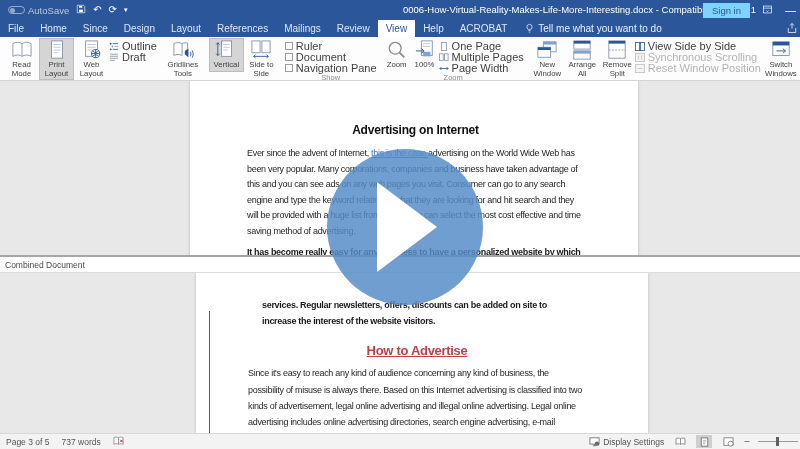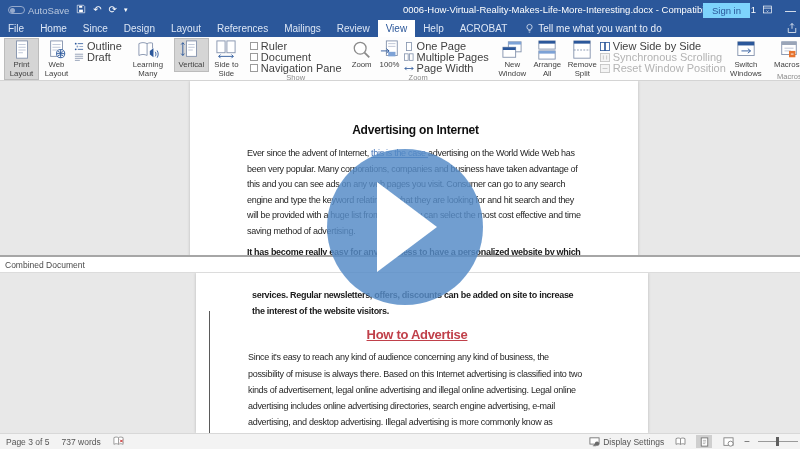--- a/index.html
+++ b/index.html
@@ -42,21 +42,21 @@
   .page-top{position:absolute;left:190px;top:0;width:448px;height:176px;background:#fff;box-shadow:0 0 3px rgba(0,0,0,.2);overflow:hidden;}
   .combined-hdr{height:16px;background:#fff;border-bottom:1px solid #dcdcdc;font-size:8.5px;color:#4a4a4a;display:flex;align-items:center;padding-left:5px;}
   .pane-bot{height:160px;background:#e8e8e8;position:relative;overflow:hidden;}
   .page-bot{position:absolute;left:196px;top:0;width:452px;height:160px;background:#fff;box-shadow:0 0 3px rgba(0,0,0,.2);overflow:hidden;}
   .doctext{font-size:9px;letter-spacing:-0.3px;color:#262626;}
   .page-top .inner{padding:42px 54px 0 57px;}
   .page-bot .inner{padding:10px 62px 0 52px;}
   .h1{font-size:12px;font-weight:bold;color:#0f0f0f;text-align:center;margin:0 0 9px 0;letter-spacing:-0.2px;}
   .p1{line-height:15.5px;margin:0 0 6px 0;}
   .p2{line-height:15.5px;margin:0;font-weight:bold;color:#1a1a1a;}
-  .p2b{line-height:16.2px;margin:4px;font-weight:bold;color:#1a1a1a;}
+  .p2b{line-height:16.2px;margin:14px;font-weight:bold;color:#1a1a1a;}
   .h2{font-size:13px;font-weight:bold;color:#c0404a;text-align:center;text-decoration:underline;margin:8px 0 7px 0;}
   .p3{line-height:16.2px;margin:0;}
   .ins{color:#3d6eb4;text-decoration:underline;margin-top:36px;}
   .gram{text-decoration:underline dotted #b0614f;text-decoration-skip-ink:none;}
   .changebar{position:absolute;left:13px;top:38px;bottom:0;width:1px;background:#5a5a5a;}
   
   .statusbar{height:16px;background:#f3f3f3;border-top:1px solid #d8d8d8;display:flex;align-items:center;font-size:8.5px;color:#555;padding:0 6px;position:relative;}
   .sb-left{display:flex;align-items:center;gap:12px;}
   .sb-right{position:absolute;right:0;top:0;height:15px;display:flex;align-items:center;gap:8px;padding-right:2px;}
   .viewbtn{width:16px;height:13px;display:flex;align-items:center;justify-content:center;}
@@ -130,20 +130,27 @@
         <path d="M3 8v6h10V8" fill="none" stroke="#fff"></path>
         <path d="M8 9V2M5.5 4.5L8 2l2.5 2.5" fill="none" stroke="#fff"></path>
       </svg>
   </span>
 </div>
 
 <div class="ribbon">
 
   <div class="rgroup">
     <div class="rbody">
+      <div class="bigbtn">
+        <svg class="i" width="24" height="20" viewBox="0 0 26 22">
+            <path d="M3 4c3-2 7-2 10 0 3-2 7-2 10 0v14c-3-2-7-2-10 0-3-2-7-2-10 0z" fill="#fff" stroke="#8493ad"></path>
+            <path d="M13 4v14" stroke="#8493ad"></path>
+          </svg>
+        <span class="cap">Read Mode</span>
+      </div>
       <div class="bigbtn active">
         <svg class="i" width="24" height="20" viewBox="0 0 26 22">
             <rect x="7" y="1" width="12" height="19" fill="#fff" stroke="#8493ad"></rect>
             <path d="M9 5h8M9 8h8M9 11h8M9 14h5" stroke="#b9c2d4"></path>
           </svg>
         <span class="cap">Print Layout</span>
       </div>
       <div class="bigbtn">
         <svg class="i" width="24" height="20" viewBox="0 0 26 22">
             <rect x="6" y="1" width="13" height="17" fill="#fff" stroke="#8493ad"></rect>
@@ -179,21 +186,21 @@
 
   <div class="rgroup">
     <div class="rbody">
       <div class="bigbtn" style="width:40px">
         <svg class="i" width="24" height="20" viewBox="0 0 26 22">
             <path d="M3 4c3-1.5 6-1.5 9 0v13c-3-1.5-6-1.5-9 0z" fill="#fff" stroke="#8493ad"></path>
             <path d="M12 4c2-1 4-1.2 6-.6v6" fill="none" stroke="#8493ad"></path>
             <path d="M15 12l4-3v10l-4-3z" fill="#2b579a"></path>
             <path d="M21 13c1 1.5 1 3.5 0 5M23 11.5c1.6 2.4 1.6 5.6 0 8" fill="none" stroke="#2b579a"></path>
           </svg>
-        <span class="cap">Learning Many</span>
+        <span class="cap">Gridlines Tools</span>
       </div>
     </div>
     <div class="rlabel">Immersive</div>
   </div>
   <div class="rdiv"></div>
 
   <div class="rgroup">
     <div class="rbody">
       <div class="bigbtn active">
         <svg class="i" width="24" height="20" viewBox="0 0 26 22">

